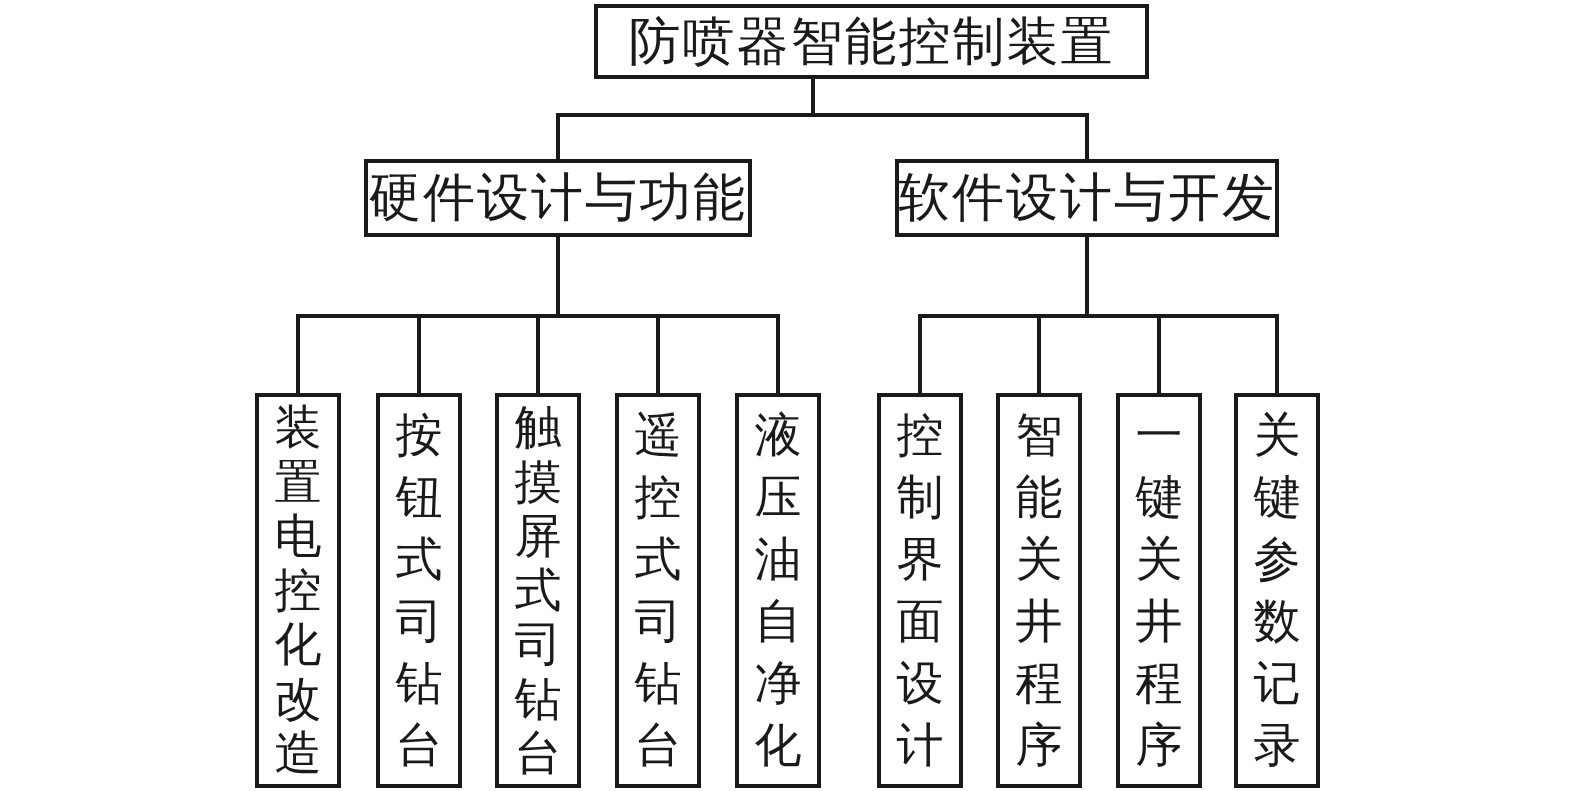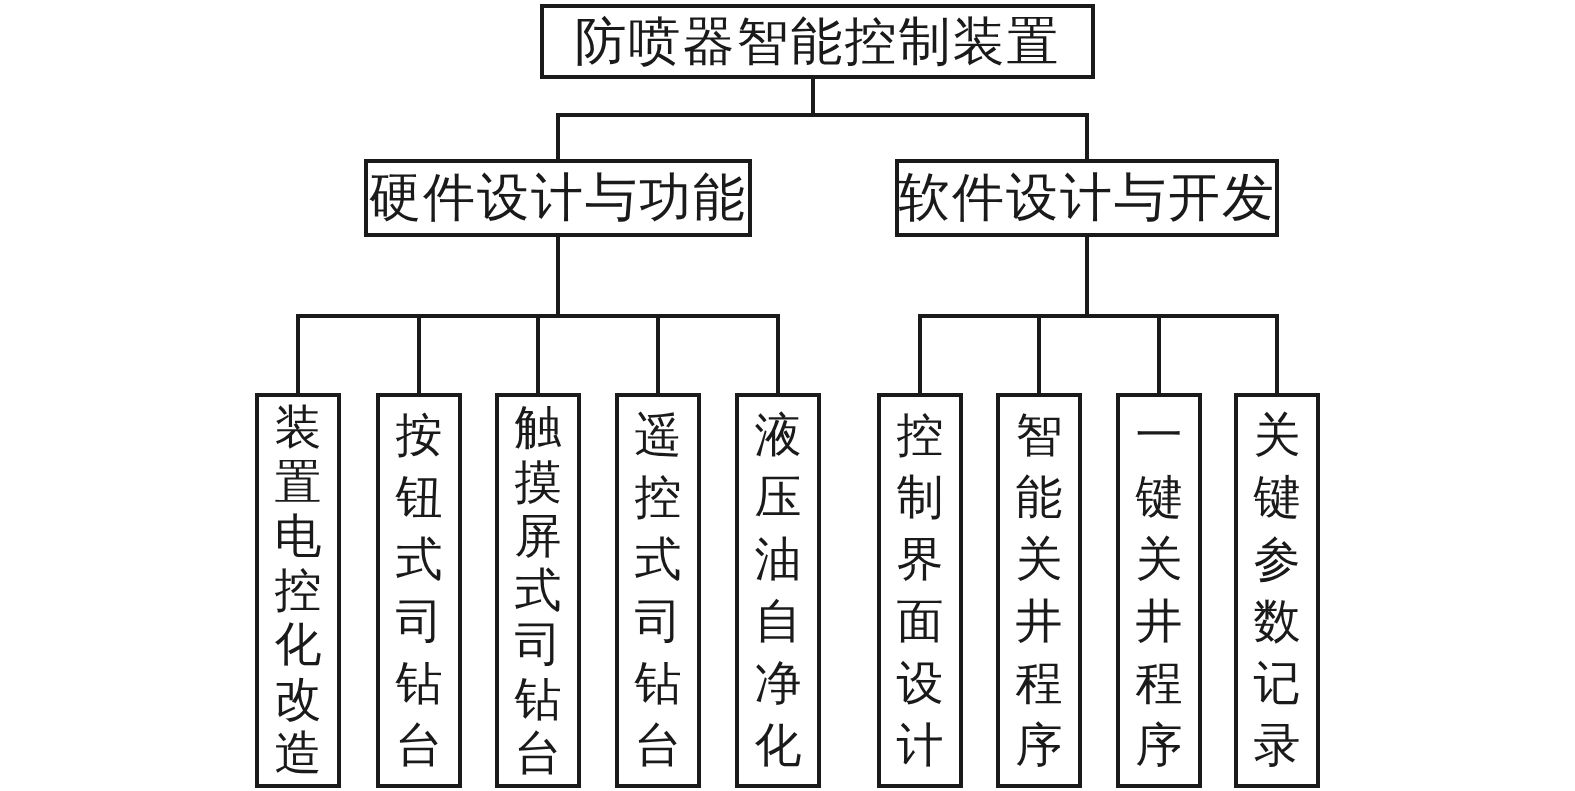--- a/index.html
+++ b/index.html
@@ -31,21 +31,21 @@
     justify-content: center;
     color: #1a1a1a;
   }
   .hnode {
     font-size: 52px;
     line-height: 1;
     white-space: nowrap;
     letter-spacing: 2px;
   }
   .root {
-    left: 540px; top: 4px;
+    left: 594px; top: 4px;
     width: 555px; height: 75px;
   }
   .branch-left {
     left: 364px; top: 159px;
     width: 388px; height: 78px;
   }
   .branch-right {
     left: 895px; top: 159px;
     width: 384px; height: 78px;
   }

